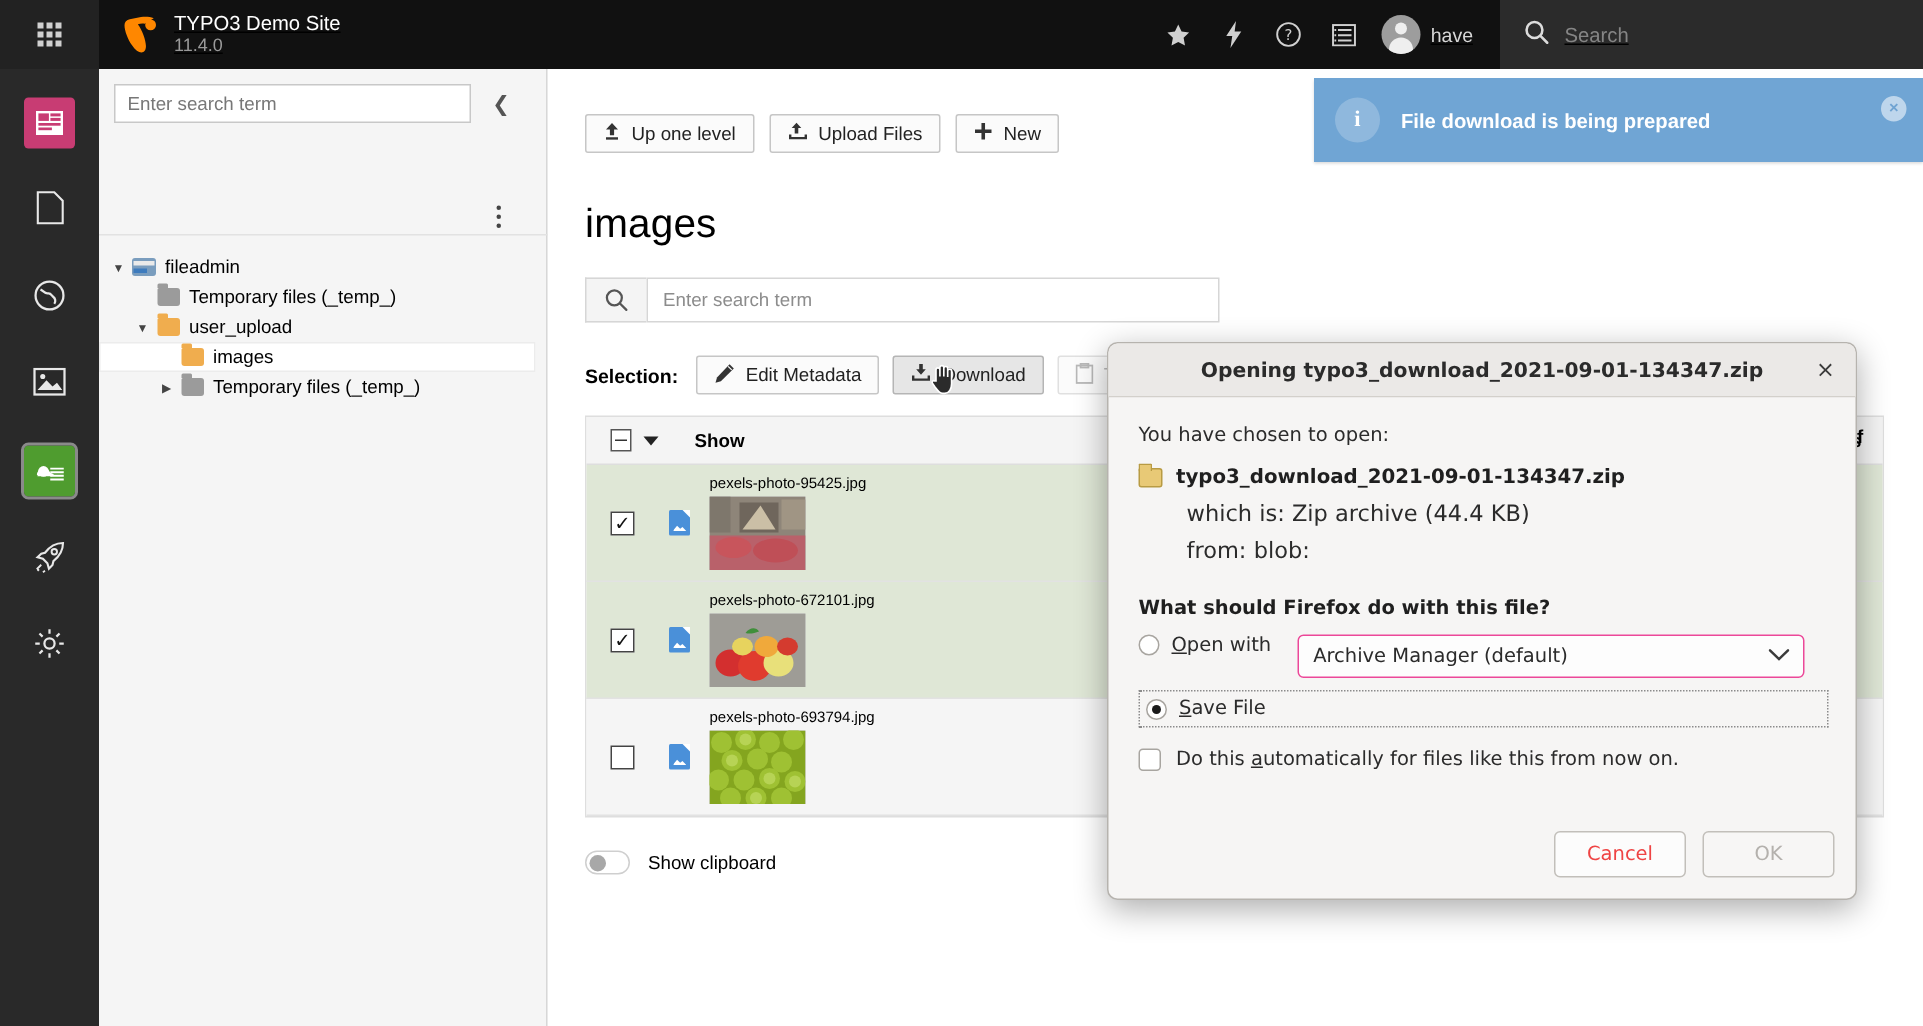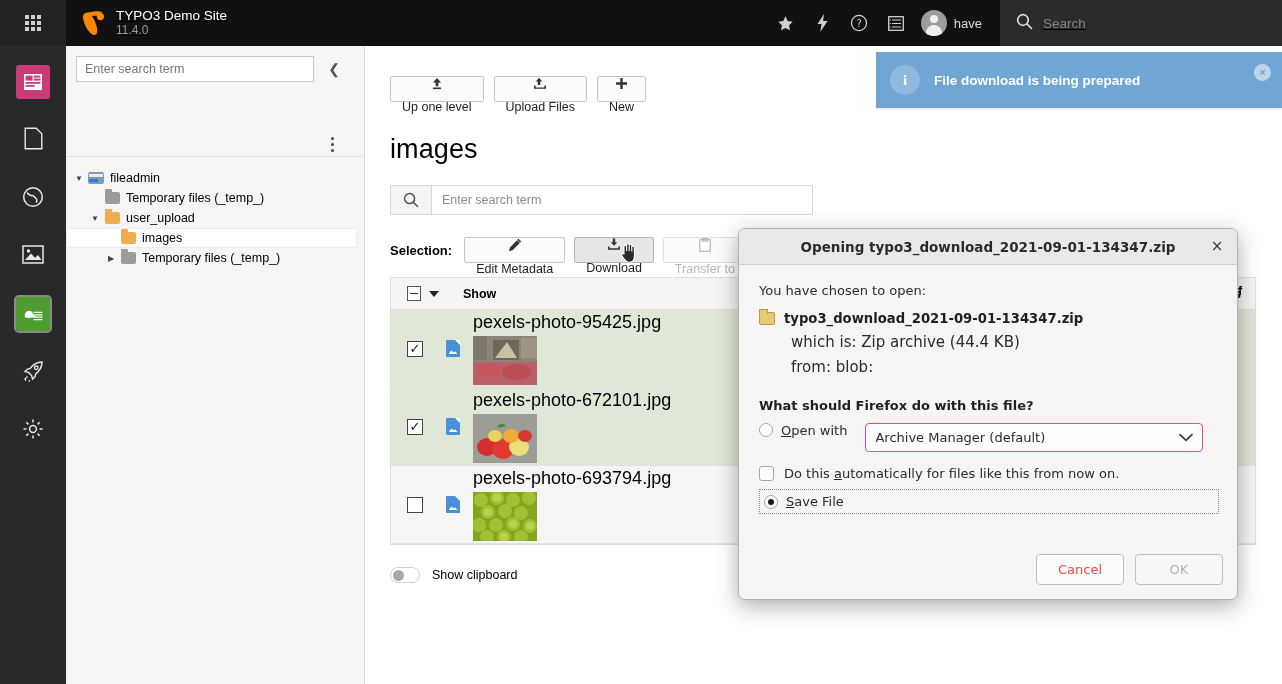--- a/index.html
+++ b/index.html
@@ -102,21 +102,21 @@
   .tlabel { padding-left:4px; }
 
   
   #content {
     position:absolute; left:366px; top:46px; width:916px; height:638px; background:#fff; overflow:hidden;
   }
   #btnrow { display:flex; gap:10px; padding:30px 0 0 24px; }
   .btn {
     height:26px; border:1px solid #c6c6c6; background:#fbfbfb; border-radius:2px;
     display:inline-flex; align-items:center; gap:7px; padding:0 11px; font-size:12.5px;
-    color:#222; cursor:pointer;flex-direction:column;
+    color:#222; cursor:pointer;
   }
   .btn.pressed { background:#e6e6e6; border-color:#b5b5b5; }
   .btn.disabled { color:#b8b8b8; background:#fbfbfb; border-color:#e0e0e0; cursor:default; }
   #pagetitle { font-size:27px; font-weight:400; padding:32px 0 0 24px; letter-spacing:.1px; }
   #searchrow { padding:20px 0 0 24px; display:flex; }
   #search-icon-box {
     width:41px; height:30px; border:1px solid #d6d6d6; border-right:none; background:#f4f4f4;
     display:flex; align-items:center; justify-content:center; color:#555;
   }
   #content-search {
@@ -139,21 +139,21 @@
   .frow.sel { background:#dfe7d6; }
   .frow.unsel { background:#f5f5f5; }
   .rc { width:48px; display:flex; align-items:center; justify-content:flex-start; padding-left:16px; }
   .cbox { width:16px;height:16px;border:1px solid #444;background:#fff;display:flex;align-items:center;justify-content:center;cursor:pointer; }
   .cbox span { font-size:13px; line-height:1; color:#111; }
   .ficon { width:28px; display:flex; align-items:center; justify-content:center; }
   .fileglyph { width:14px;height:17px;background:#4a90d9;border-radius:1px;position:relative; }
   .fileglyph::before{content:"";position:absolute;right:0;top:0;border-top:5px solid #fff;border-left:5px solid transparent;}
   .fileglyph::after{content:"";position:absolute;left:2.5px;bottom:3px;width:9px;height:5px;background:#fff;clip-path:polygon(0 100%,32% 30%,55% 70%,72% 45%,100% 100%);}
   .fcell { padding-left:6px; }
-  .fname { font-size:18px; margin-bottom:3px; }
+  .fname { font-size:10px; margin-bottom:3px; }
   .thumb { width:64px; height:49px; background:#bbb; }
   #clipboard-row { display:flex; align-items:center; gap:12px; padding:22px 0 0 24px; }
   .toggle { width:30px;height:16px;border-radius:9px;background:#fff;border:1px solid #cfcfcf;position:relative;cursor:pointer; }
   .toggle i { position:absolute;left:2px;top:2px;width:11px;height:11px;border-radius:50%;background:#a8a8a8;display:block; }
   #clipboard-label { font-size:12.5px; }
 
   
   #notification {
     position:absolute; right:0px; top:52px; width:406px; height:56px;
     background:rgba(92,152,206,.88); display:flex; align-items:center; gap:14px;
@@ -631,30 +631,30 @@
       <span id="openwith-select">
         <span>Archive Manager (default)</span>
         <span>
           <svg width="14" height="9" viewBox="0 0 14 9">
               <path d="M1 1.6 7 7.4 13 1.6" fill="none" stroke="#3b3b3b" stroke-width="1.7" stroke-linecap="round"></path>
             </svg>
         </span>
       </span>
     </div>
 
+    <div id="savefile-row">
+      <span class="radio on">
+          <i></i>
+        </span>
+      <span class="rlabel"><u>S</u><span>ave File</span></span>
+    </div>
+
     <div id="auto-row">
       <span class="checkbox-sq"></span>
       <span class="rlabel">Do this <u>a</u><span>utomatically for files like this from now on.</span></span>
-    </div>
-
-    <div id="savefile-row">
-      <span class="radio on">
-          <i></i>
-        </span>
-      <span class="rlabel"><u>S</u><span>ave File</span></span>
     </div>
   </div>
   <div id="dlg-buttons">
     <div class="dlg-btn">Cancel</div>
     <div class="dlg-btn disabled">OK</div>
   </div>
 </div>
 
 <div id="cursor">
   <svg width="20" height="24" viewBox="0 0 20 24">

